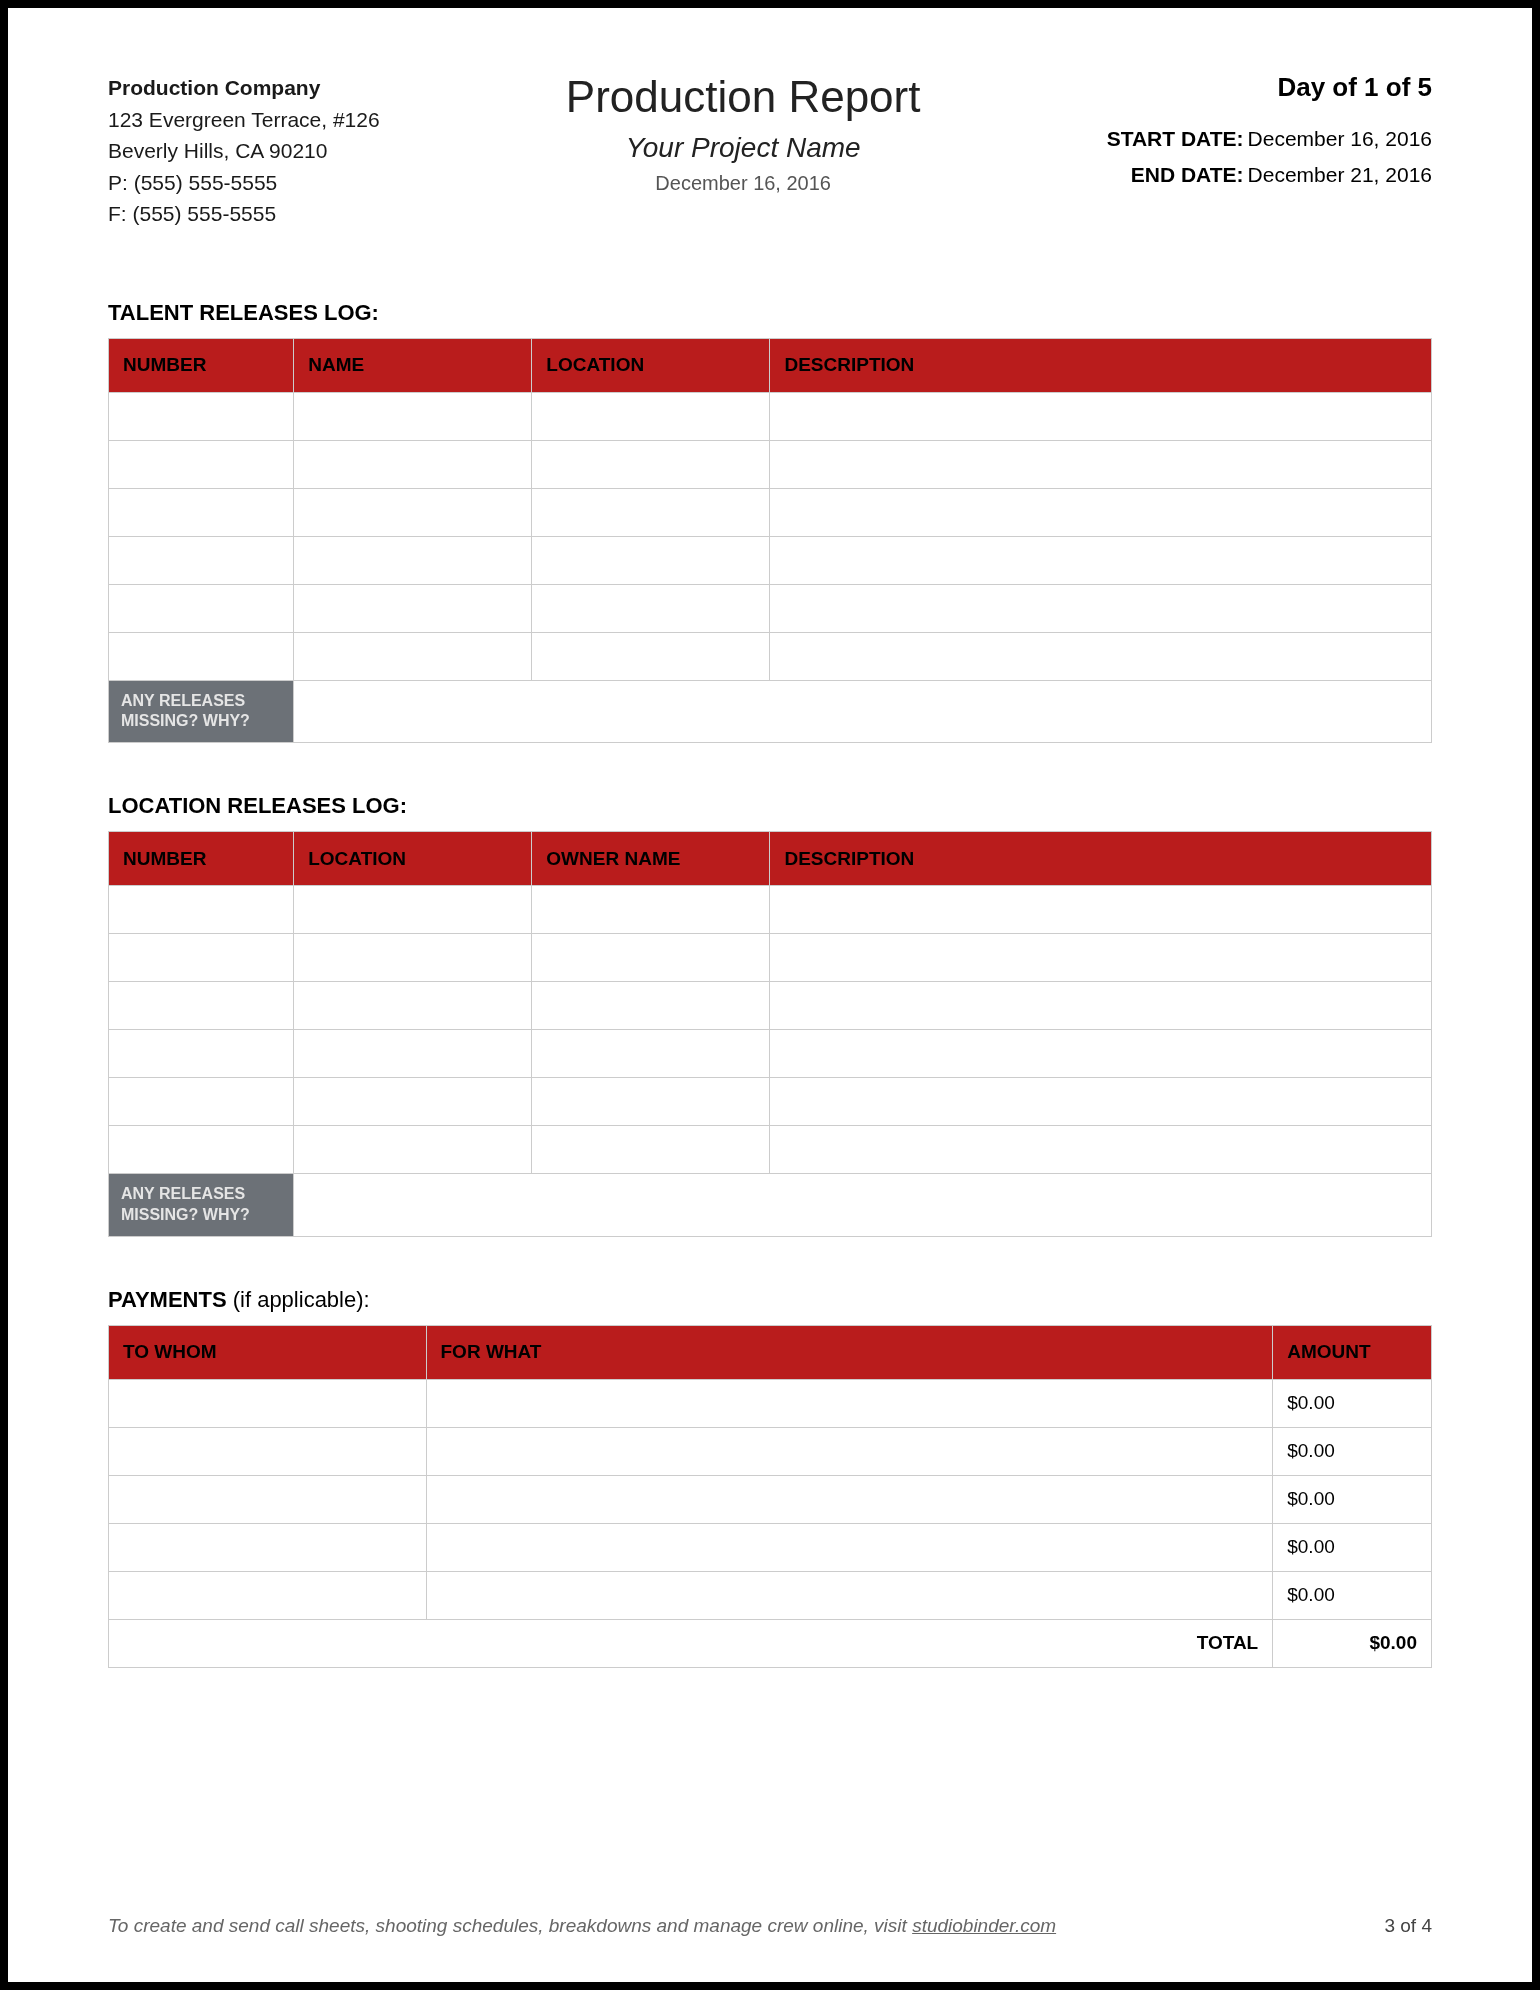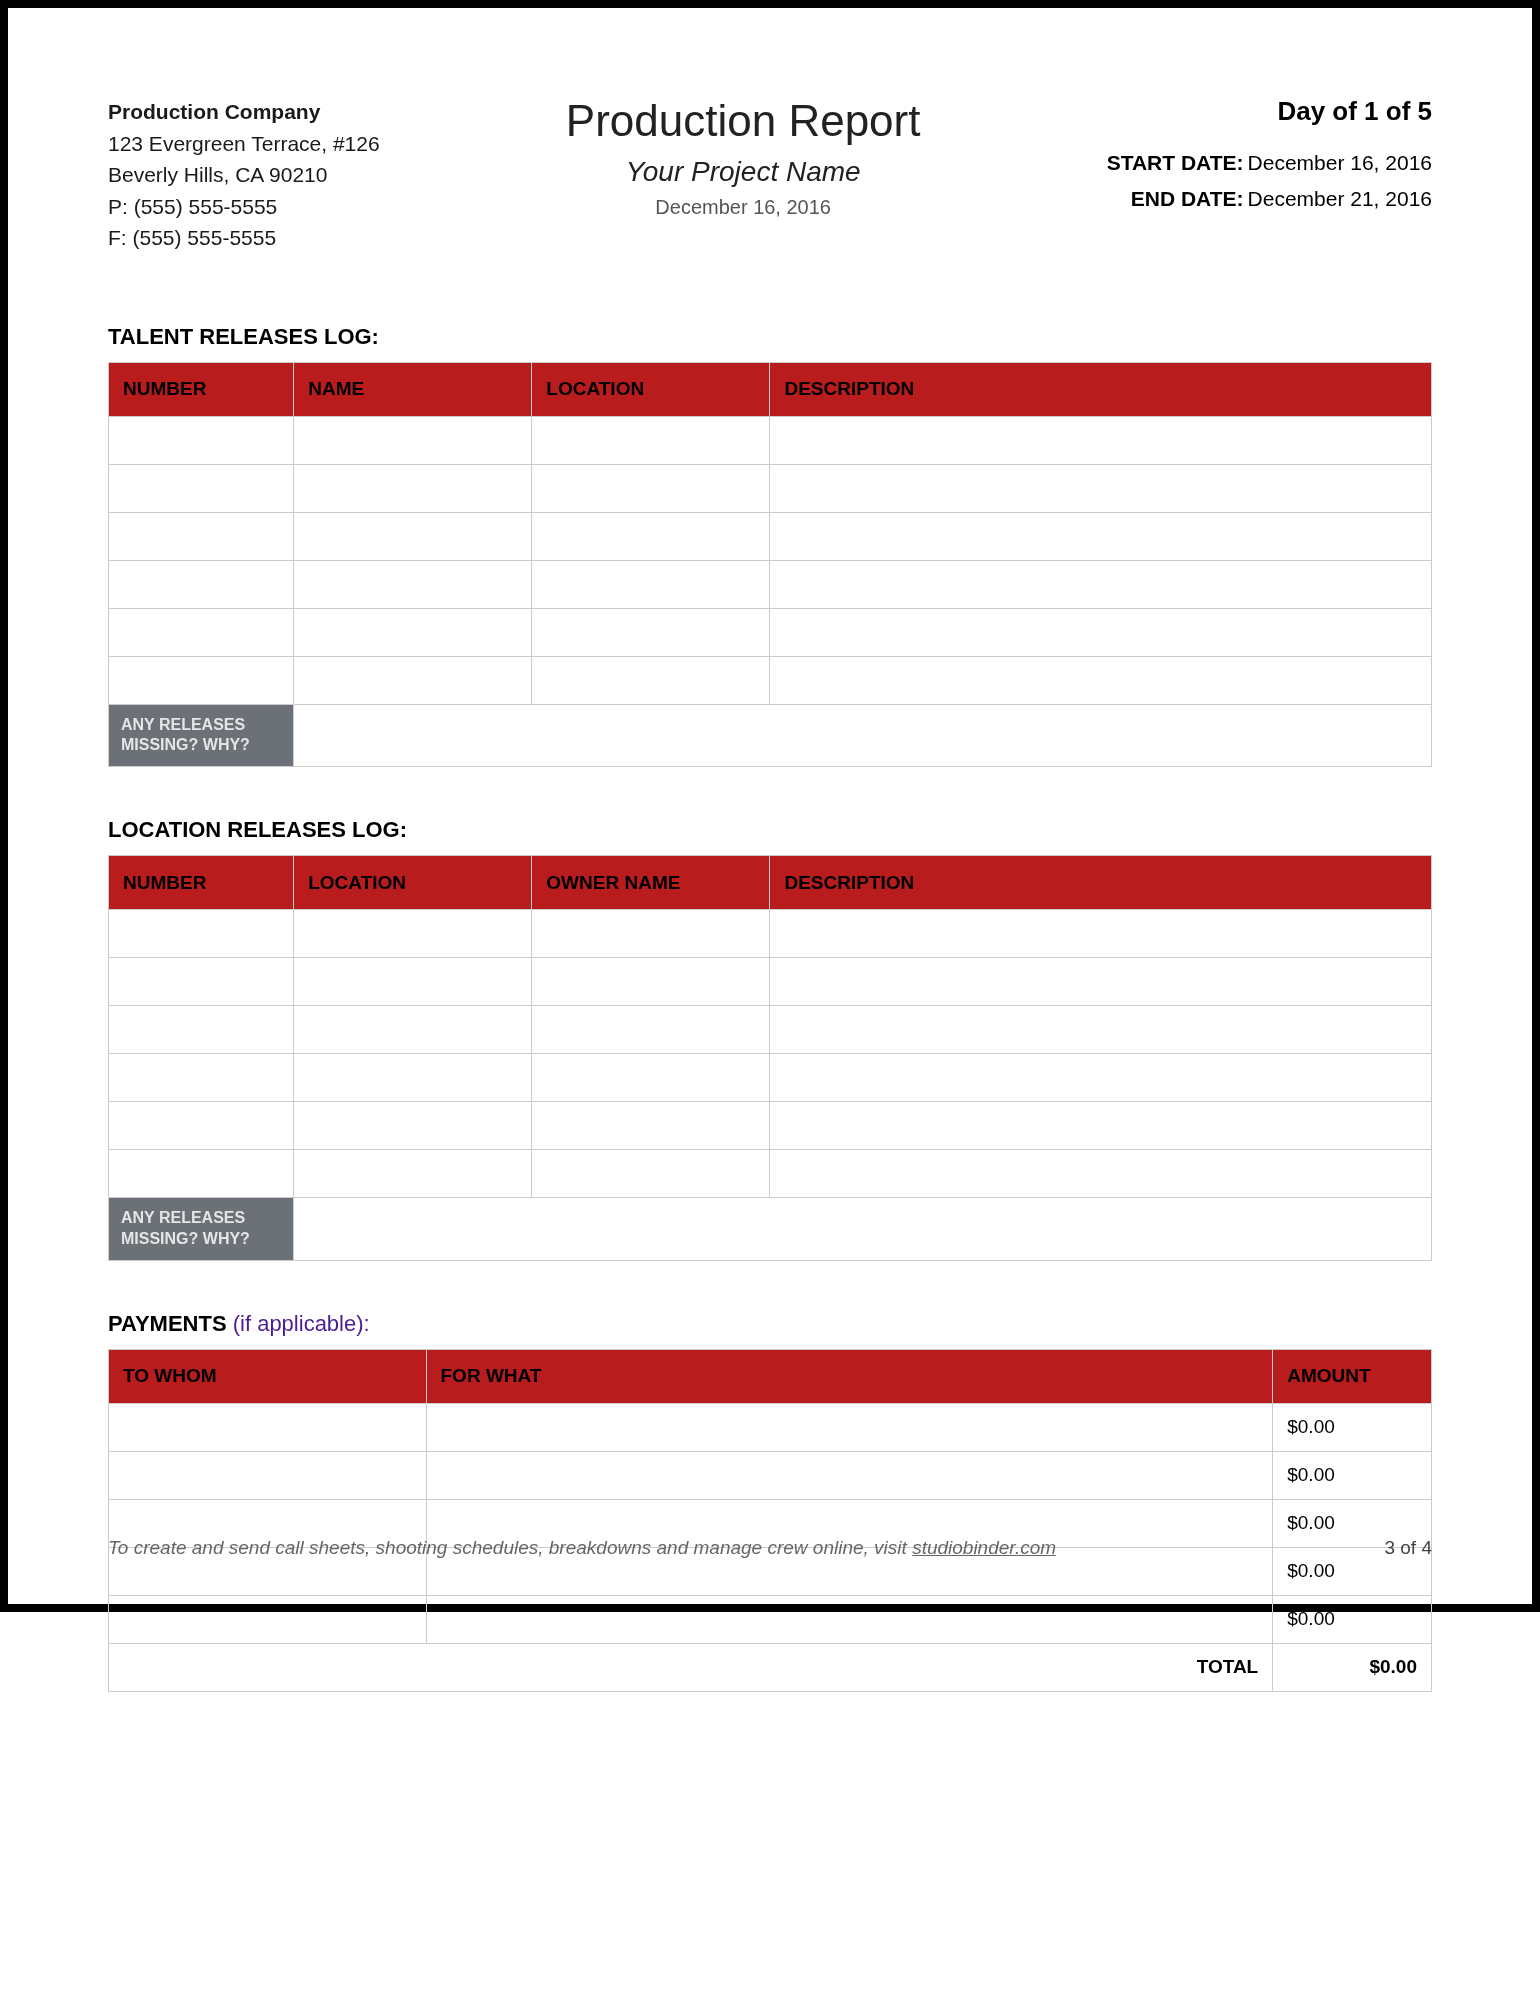--- a/index.html
+++ b/index.html
@@ -6,22 +6,22 @@
   body {
     font-family: Arial, Helvetica, sans-serif;
     background: #fff;
     width: 1540px;
     height: 1990px;
     position: relative;
   }
   .outer {
     border: 8px solid #000;
     width: 1540px;
-    height: 1612px;
-    padding: 88px 100px 40px 100px;
+    height: 1990px;
+    padding: 64px 100px 40px 100px;
     position: relative;
   }
   .header {
     display: flex;
     justify-content: space-between;
     margin-bottom: 70px;
   }
   .company {
     font-size: 21px;
     line-height: 1.5;
@@ -65,21 +65,21 @@
   }
   .dates .lbl { font-weight: bold; }
   .section-title {
     font-weight: bold;
     font-size: 22px;
     margin-bottom: 12px;
     color: #000;
   }
   .section-title .light {
     font-weight: normal;
-    color: #4c1d95;
+    color: #000000;
   }
   table {
     width: 100%;
     border-collapse: collapse;
     margin-bottom: 50px;
     table-layout: fixed;
   }
   th, td {
     border: 1px solid #ccc;
     padding: 12px 14px;

